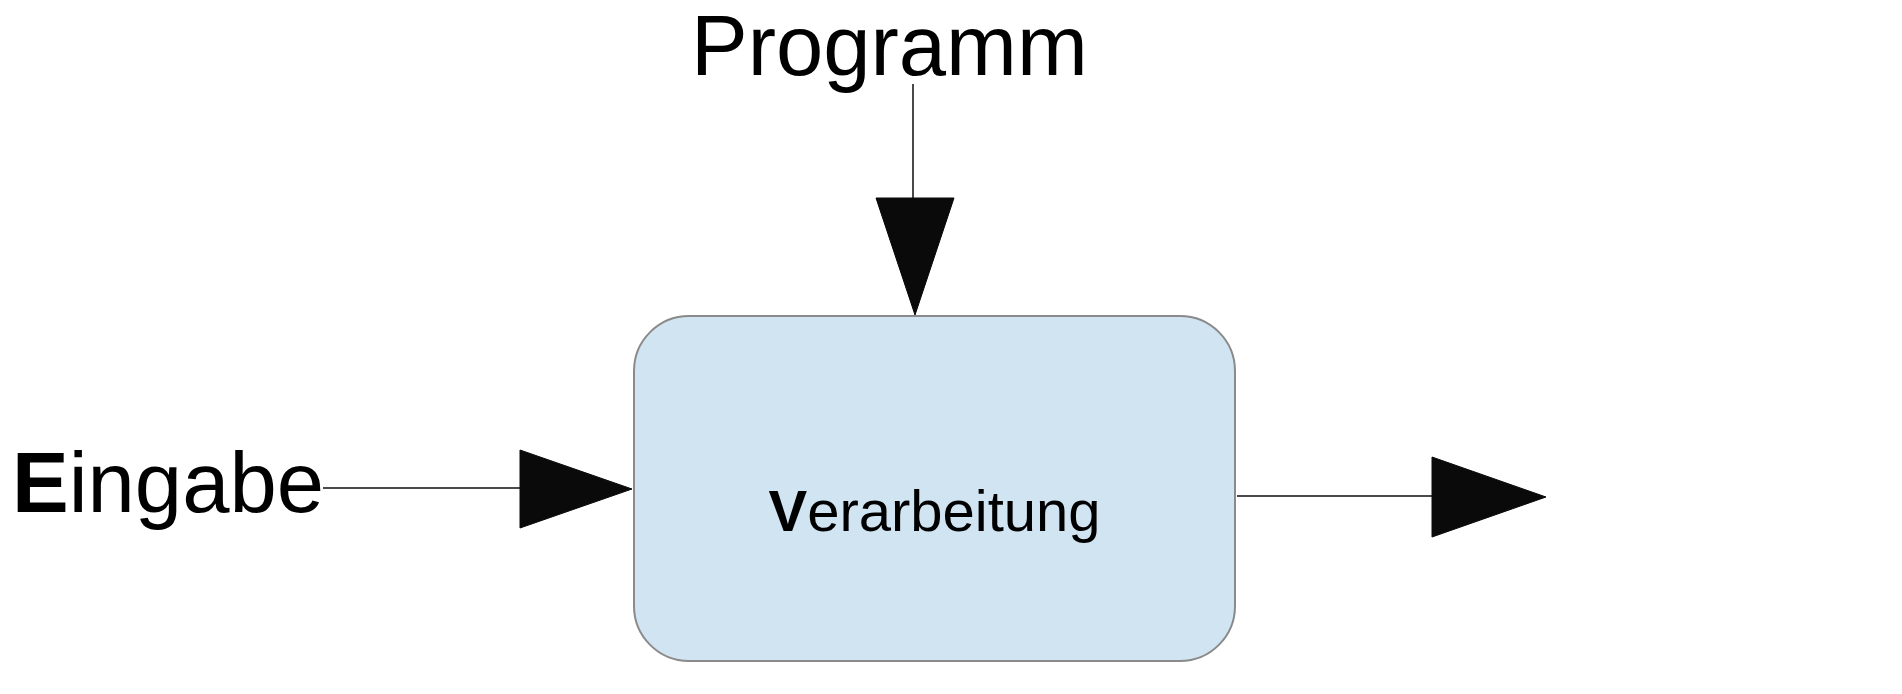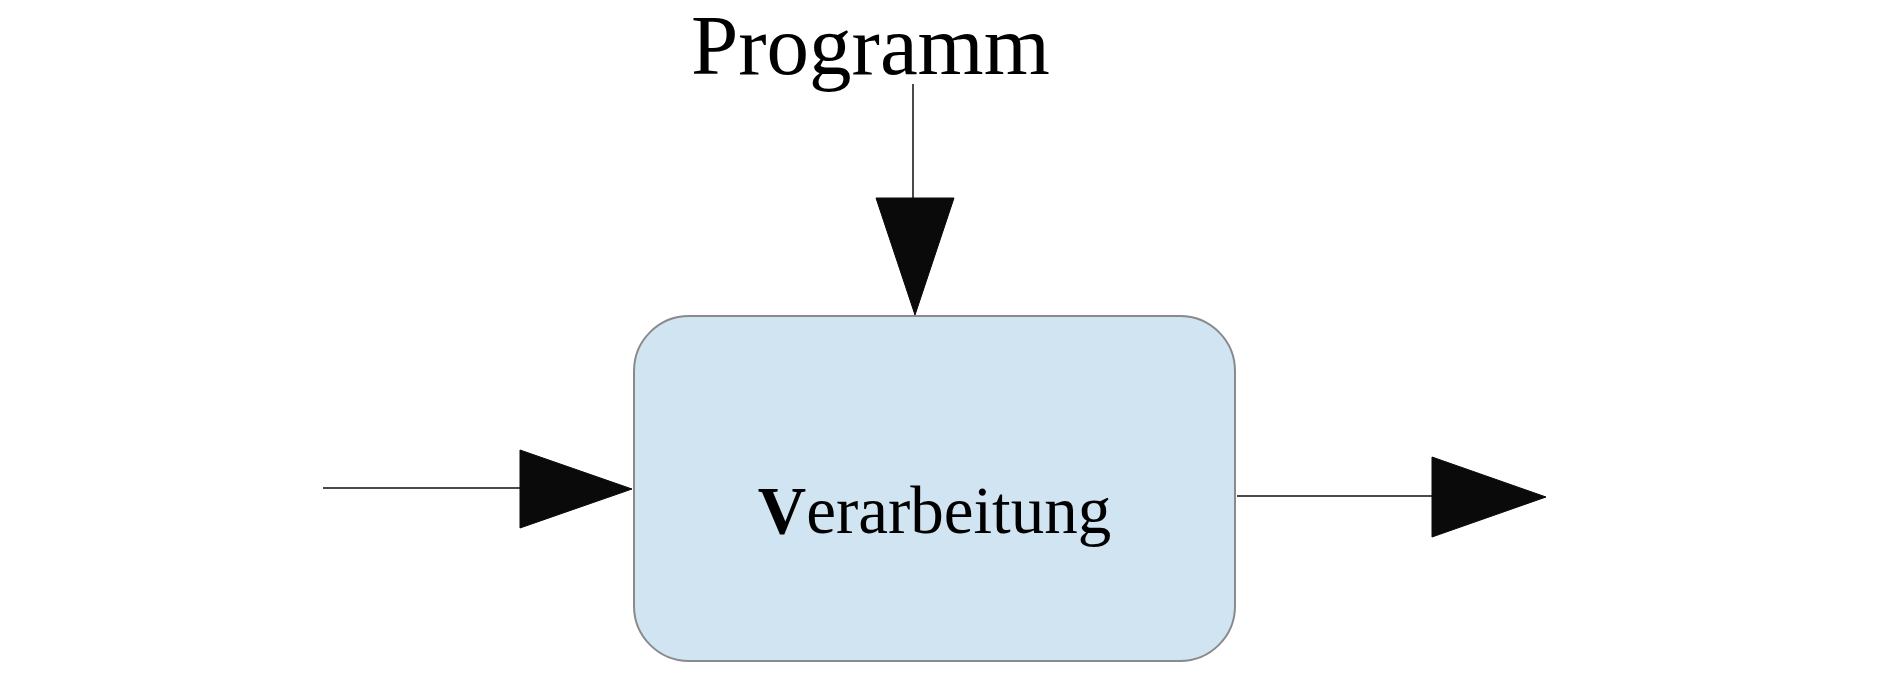--- a/index.html
+++ b/index.html
@@ -11,21 +11,21 @@
     --background: #ffffff;
   }
   * { margin: 0; padding: 0; box-sizing: border-box; }
   html, body { background: var(--background); }
   .canvas {
     position: relative;
     width: 1902px;
     height: 694px;
     background: var(--background);
     overflow: hidden;
-    font-family: Liberation Serif, serif;
+    font-family: Liberation Sans, sans-serif;
     color: var(--text);
   }
   .connectors {
     position: absolute;
     left: 0; top: 0;
     width: 1902px; height: 694px;
   }
   .connectors line { stroke: var(--line); stroke-width: 2; }
   .connectors polygon { fill: var(--arrow); stroke: var(--arrow); stroke-width: 1; }
   .label {
@@ -45,21 +45,21 @@
     width: 603px; height: 347px;
     background: var(--process-box-fill);
     border: 2px solid var(--process-box-border);
     border-radius: 56px;
     display: flex;
     align-items: center;
     justify-content: center;
   }
   .process-box .label {
     position: static;
-    font-size: 67px;
+    font-size: 58px;
     margin-top: 44px;
   }
 </style>
 </head>
 <body>
 
 <div class="canvas">
 
   <svg class="connectors" viewBox="0 0 1902 694" xmlns="http://www.w3.org/2000/svg" aria-hidden="true">
 
@@ -82,15 +82,18 @@
   <div class="label" id="program-label">
     <span>Programm</span>
   </div>
 
   <div class="process-box">
     <div class="label">
       <span class="lead">V</span><span>erarbeitung</span>
     </div>
   </div>
 
+  <div class="label" id="input-label">
+    <span class="lead">E</span><span>ingabe</span>
+  </div>
 
 
 </div>
 
 </body></html>

